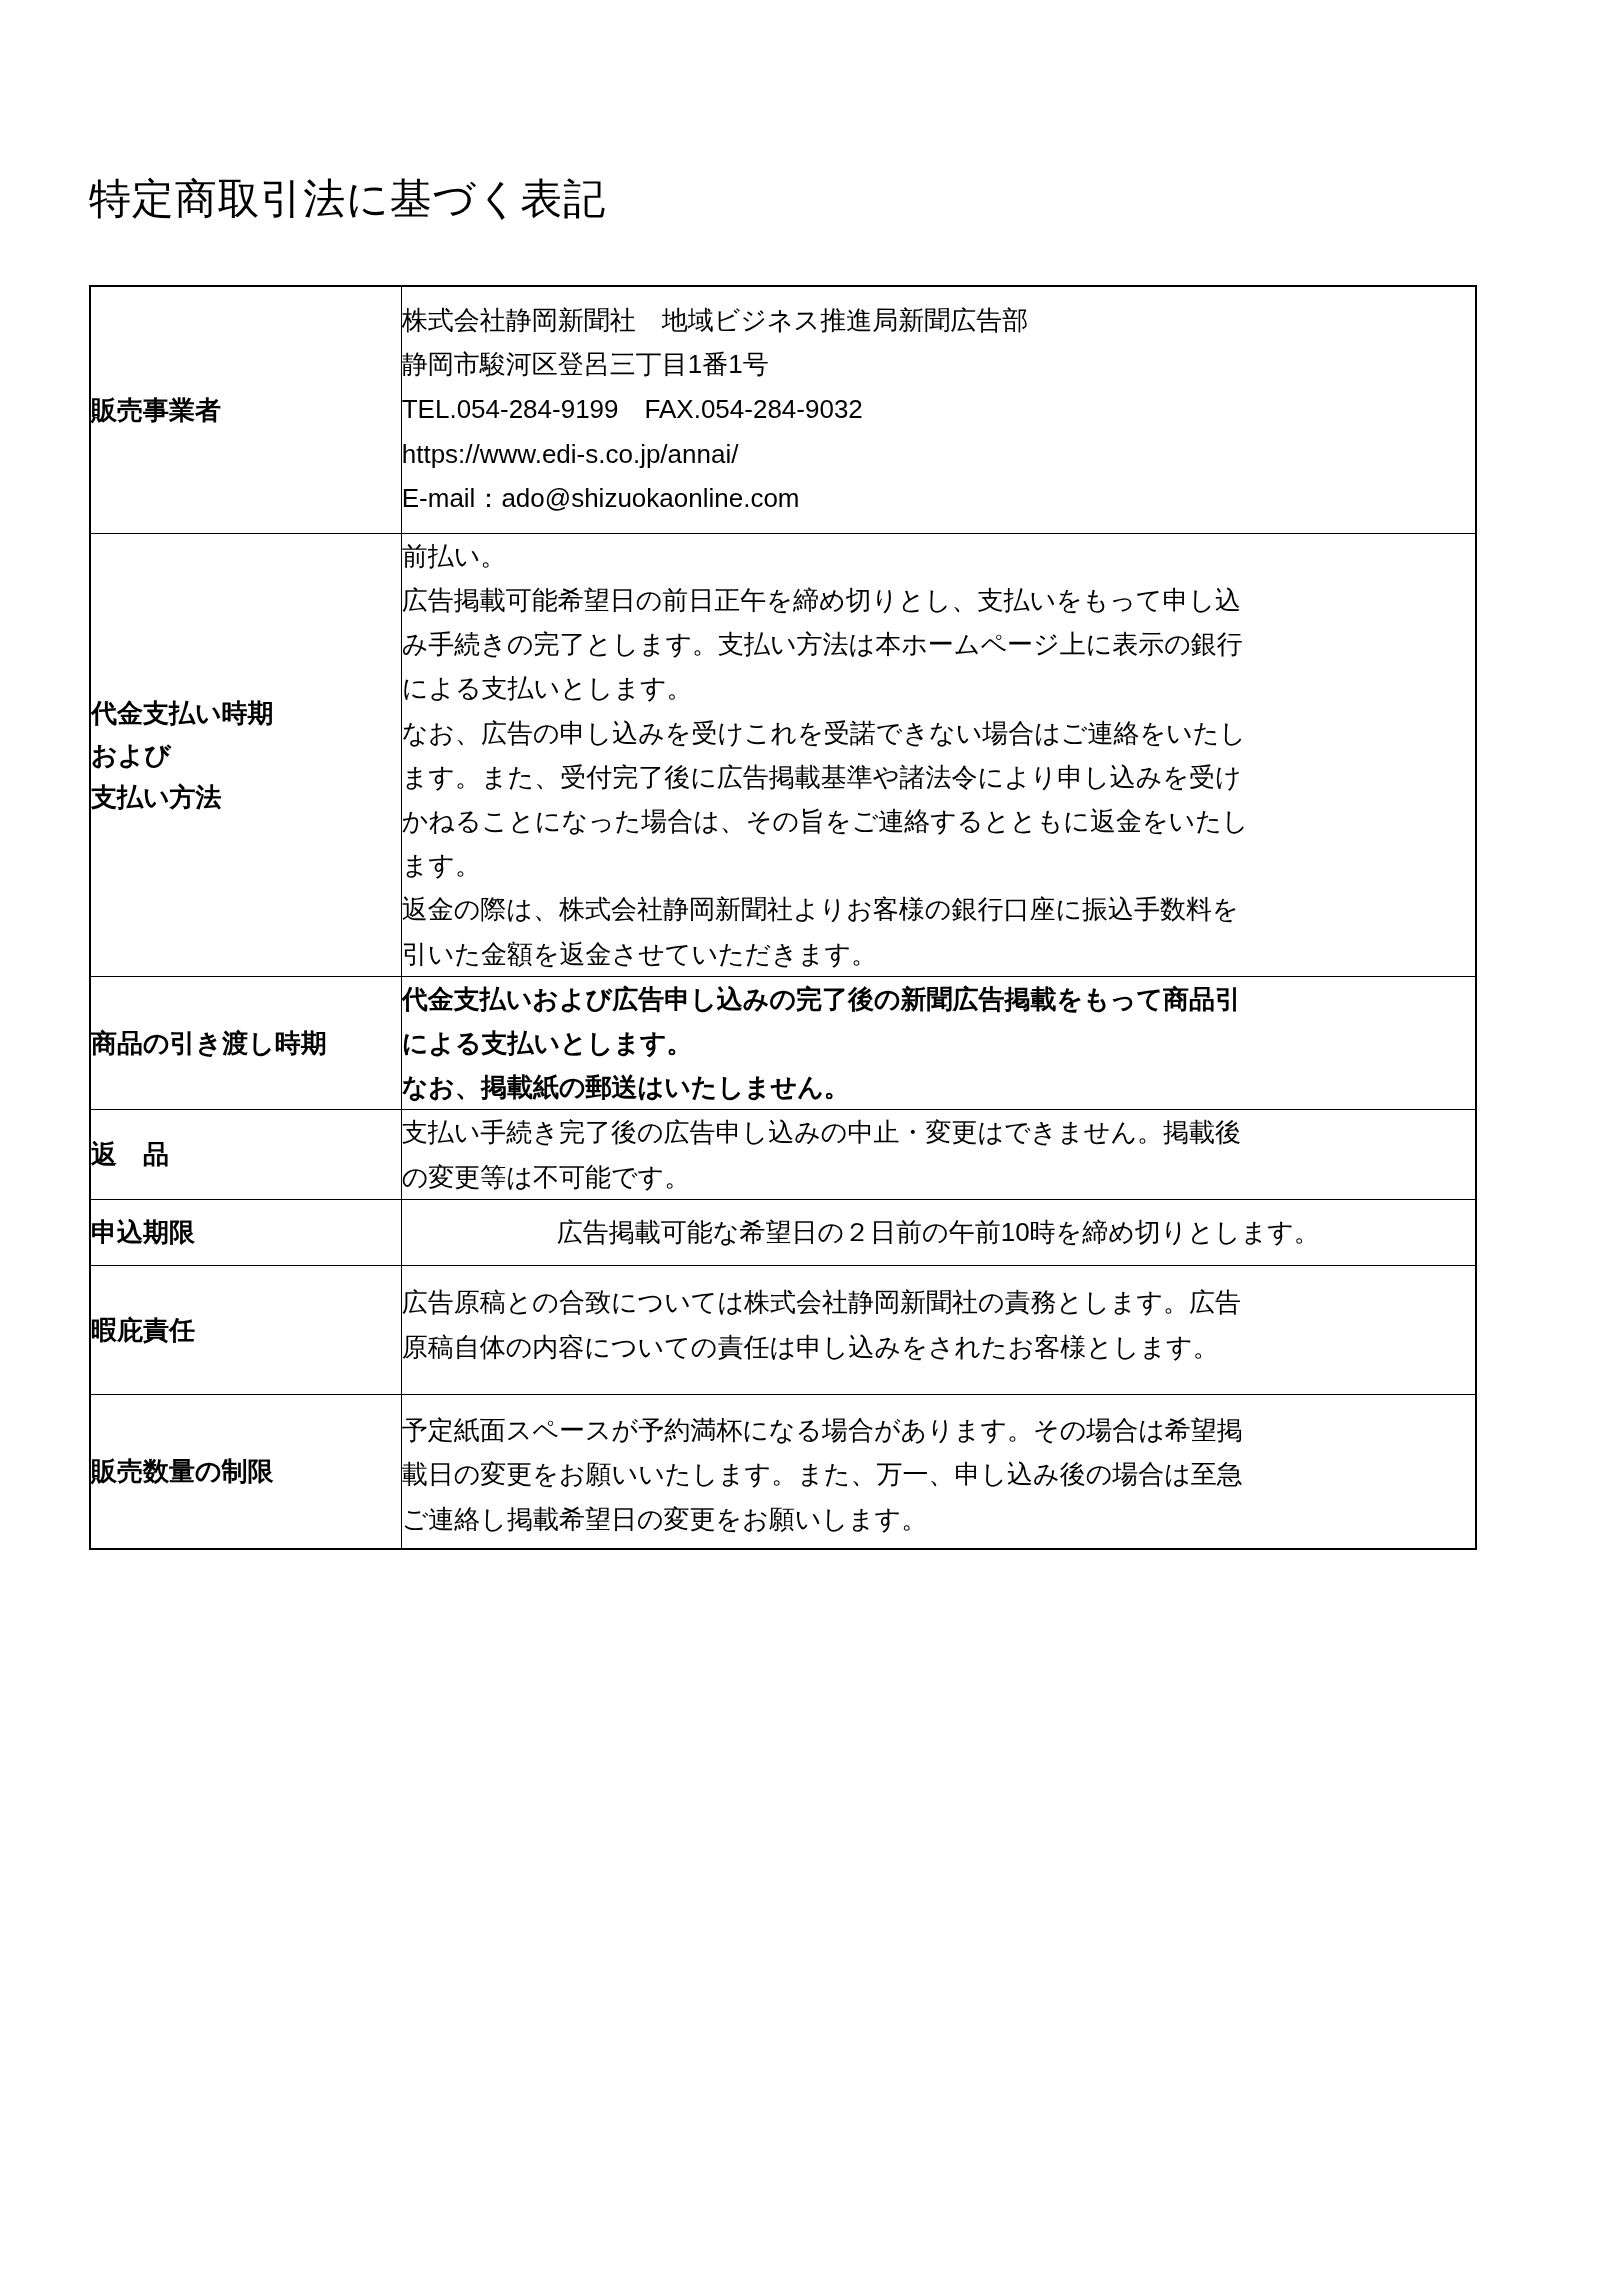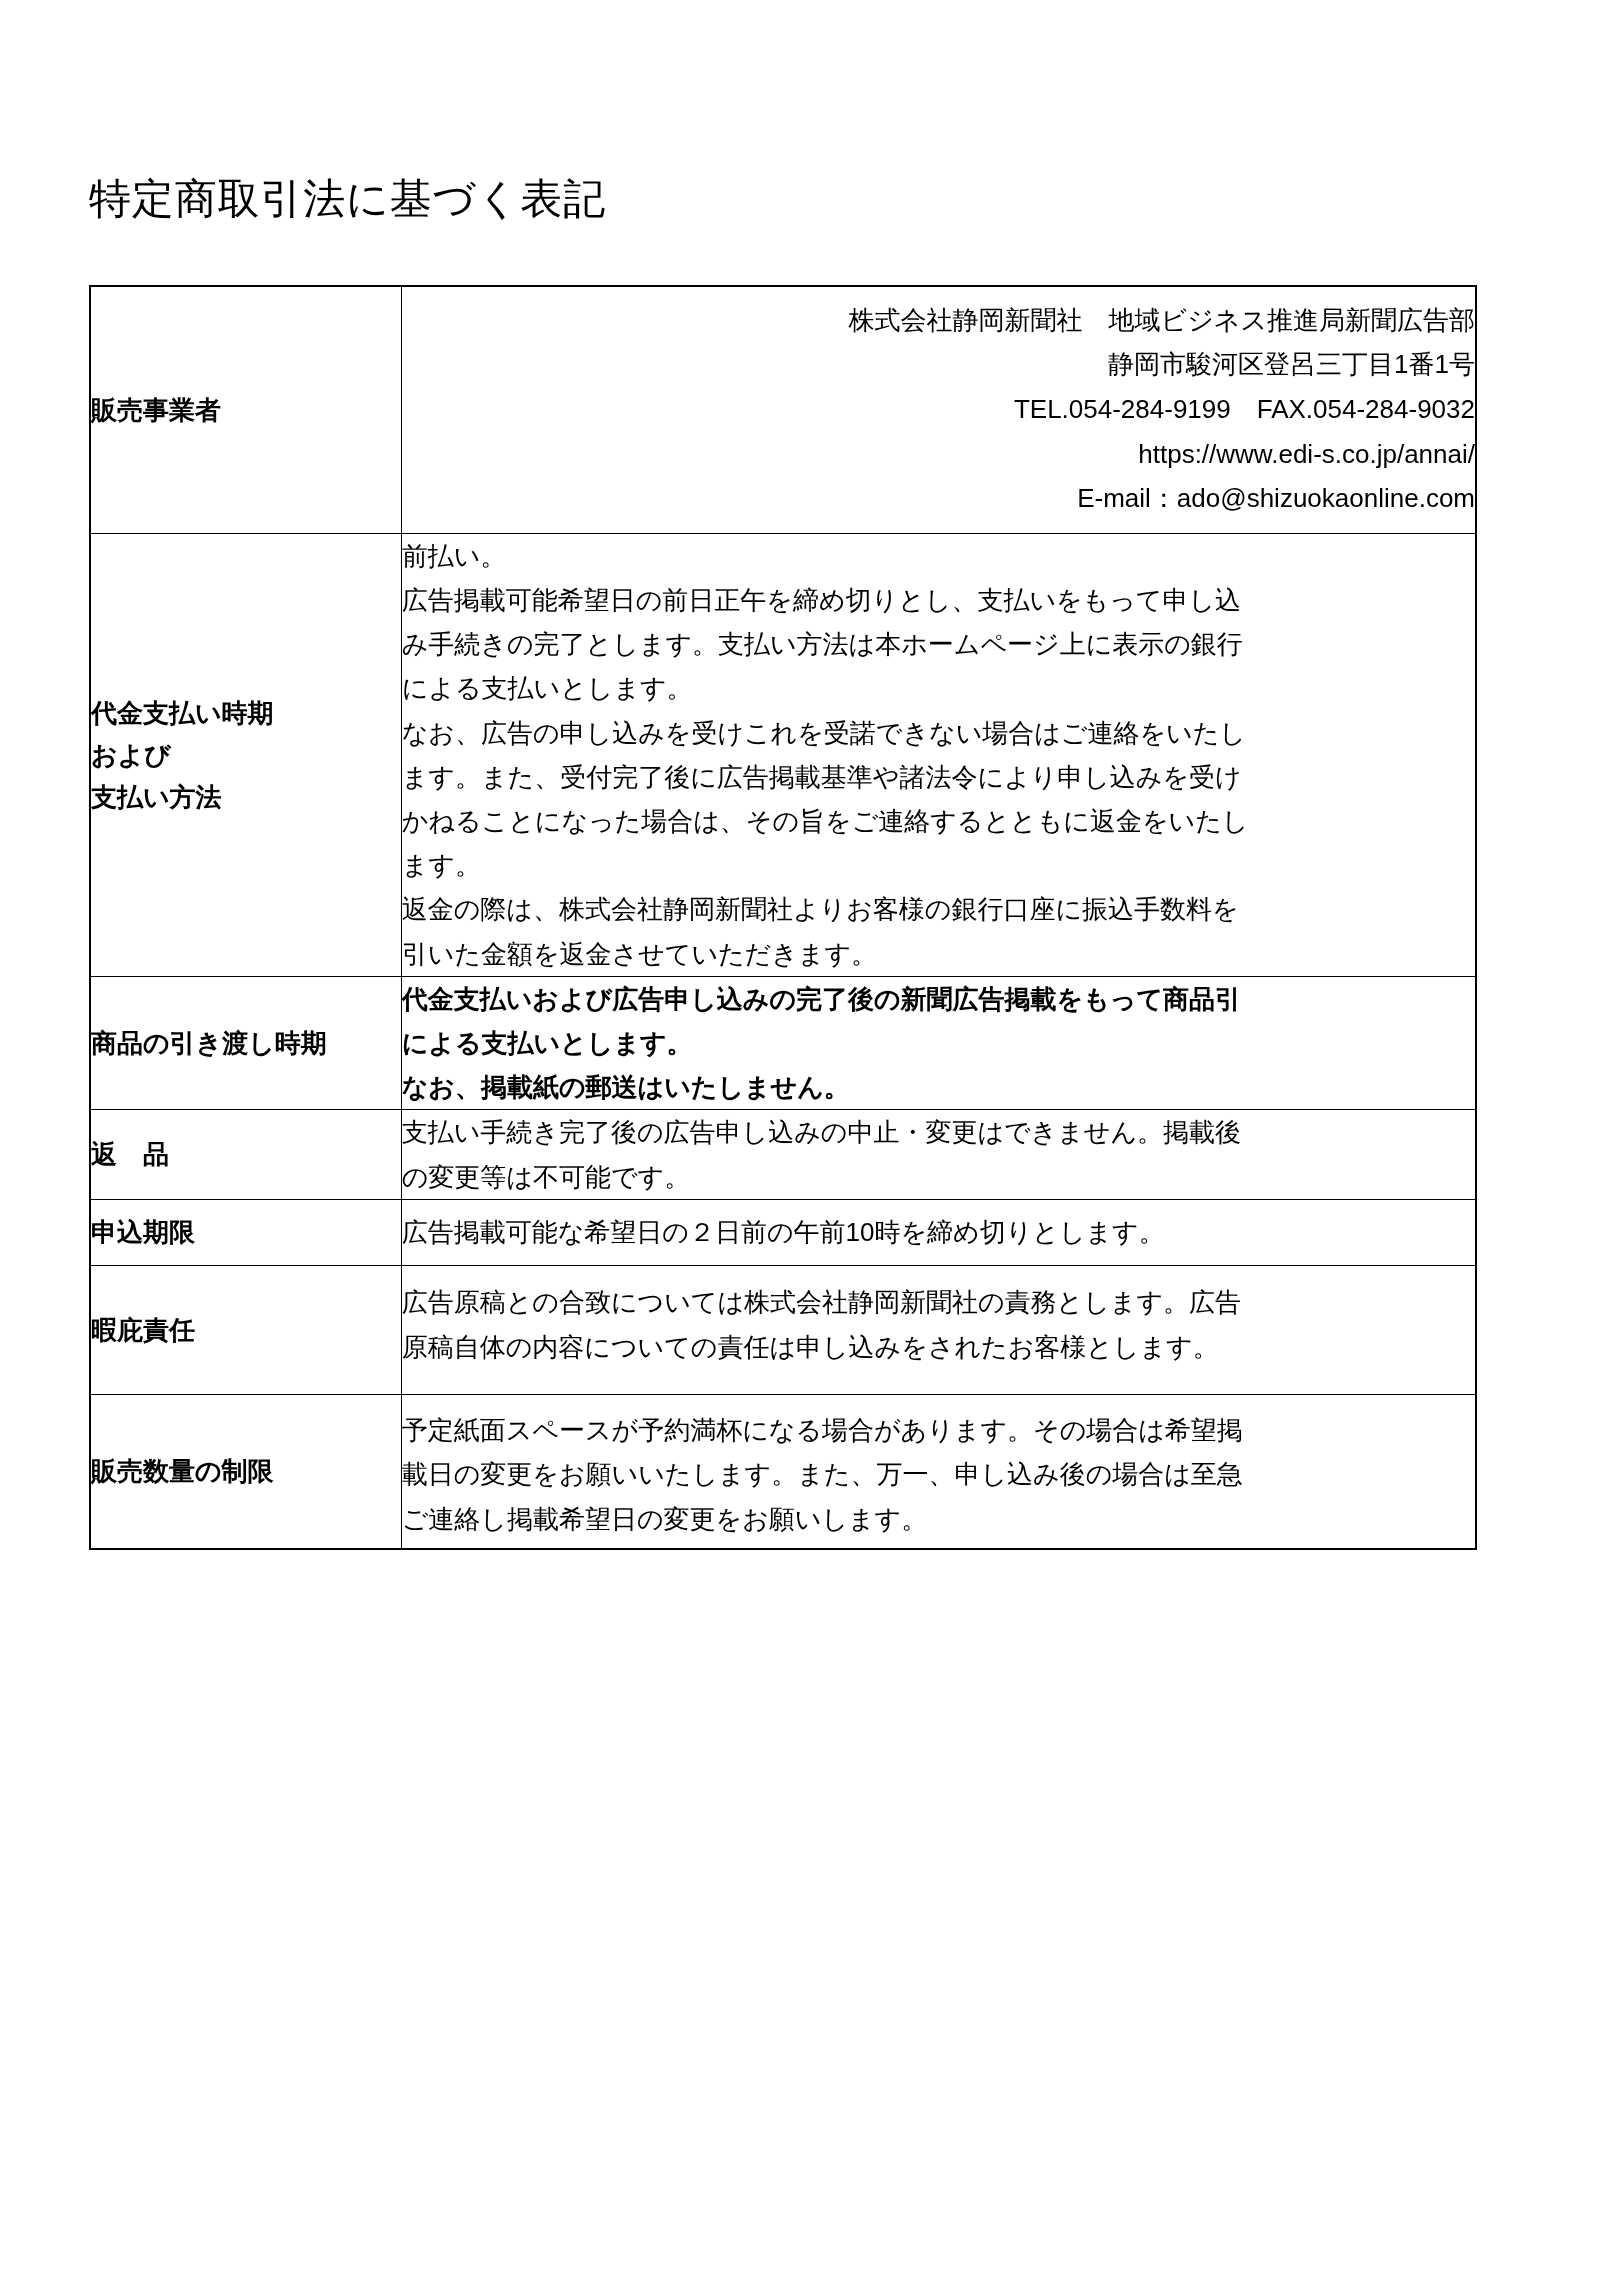--- a/index.html
+++ b/index.html
@@ -79,26 +79,26 @@
     font-size: 26px;
     line-height: 1.62;
     padding: 9.2px 9.2px 10.5px 13px;
   }
   .value-cell .val-line {
     display: block;
     white-space: nowrap;
   }
 
   
-  .row-seller .value-cell { line-height: 1.72; padding-top: 10.5px; padding-bottom: 11.8px; text-align: right; }
+  .row-seller .value-cell { line-height: 1.72; padding-top: 10.5px; padding-bottom: 11.8px; }
   .row-price .value-cell { line-height: 1.70; }
   .row-payment .value-cell { line-height: 1.70; }
   .row-delivery .value-cell { line-height: 1.70; font-weight: bold; }
   .row-return .value-cell { line-height: 1.70; }
-  .row-deadline .value-cell { line-height: 1.60; padding-top: 11.8px; padding-bottom: 11.8px; }
+  .row-deadline .value-cell { line-height: 1.60; padding-top: 11.8px; padding-bottom: 11.8px; text-align: center; }
   .row-liability .value-cell { line-height: 1.72; padding-top: 14.4px; padding-bottom: 24px; }
   .row-quantity .value-cell { line-height: 1.72; padding-top: 13px; padding-bottom: 6px; }
 
   .row-liability .label-cell,
   .row-quantity .label-cell,
   .row-deadline .label-cell,
   .row-return .label-cell { font-size: 26px; }
 </style>
 </head>
 <body>

